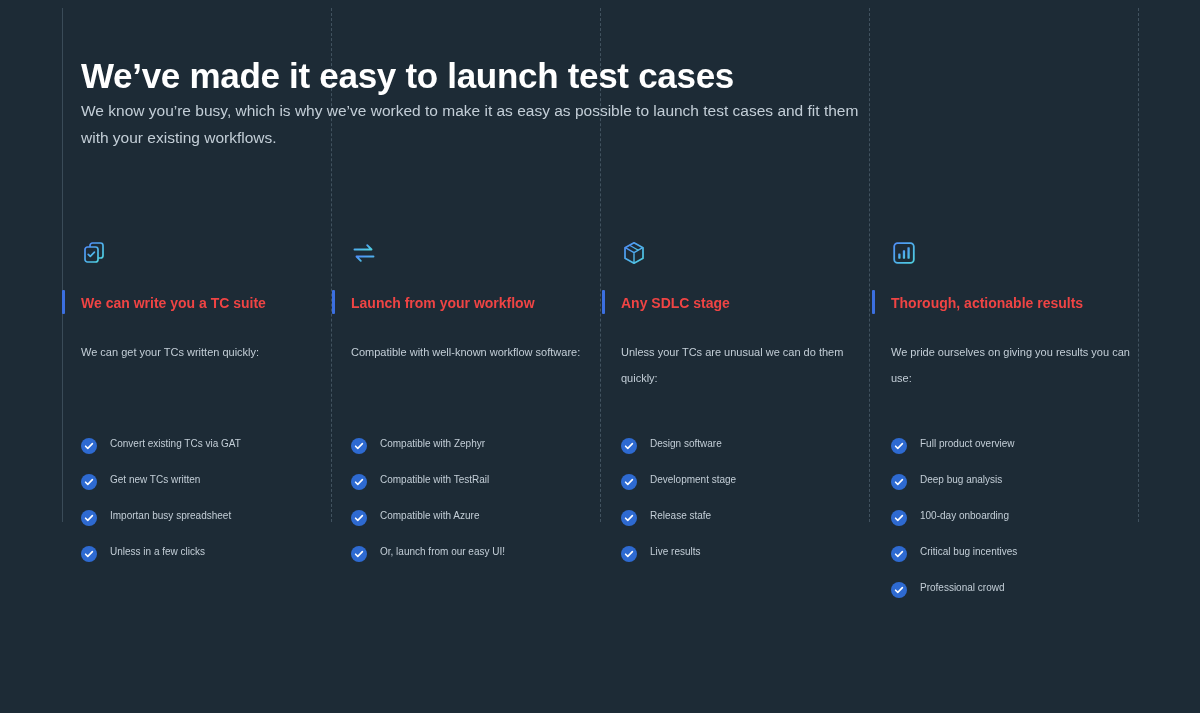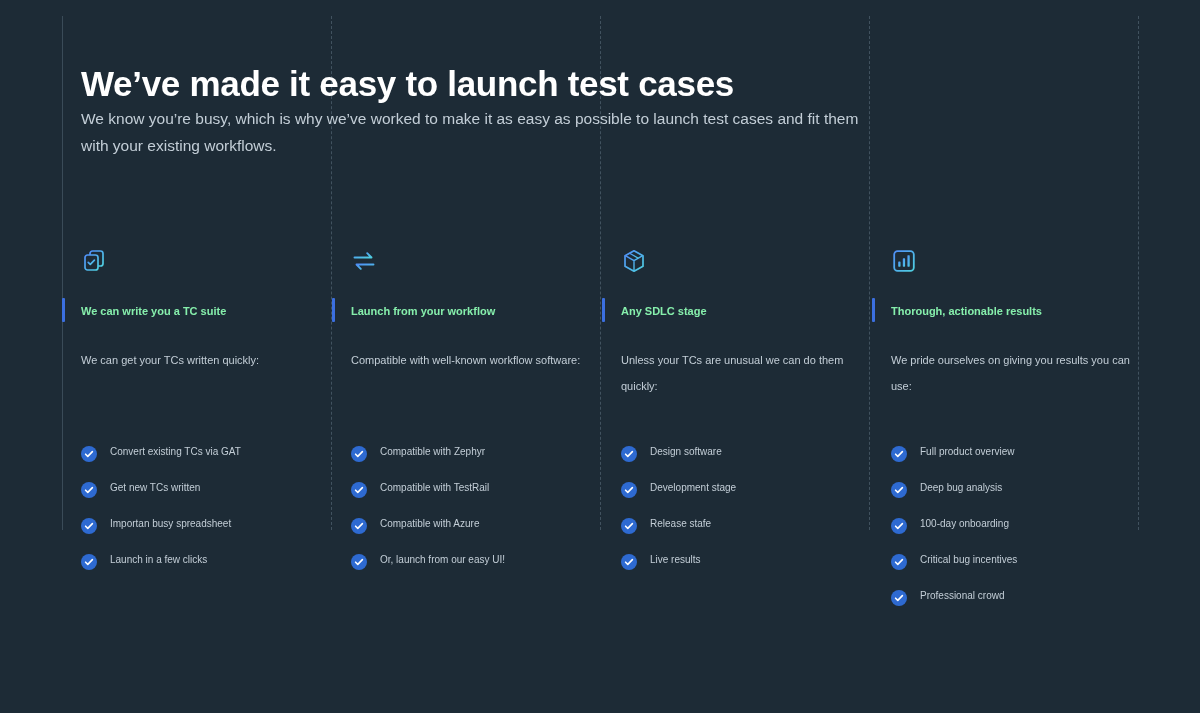--- a/index.html
+++ b/index.html
@@ -24,21 +24,21 @@
     bottom: 0;
     width: 0;
     border-left: 1px solid #3a4b58;
   }
   .v-rule.solid  { border-left-style: solid; }
   .v-rule.dashed { border-left: 1px dashed #41525f; }
 
   
   .page {
     position: absolute;
-    left: 0; top: 16px;
+    left: 0; top: 8px;
     width: 1200px;
     height: 514px;
   }
 
   .content {
     position: absolute;
     left: 81px;
     top: 0;
     width: 1060px;
   }
@@ -94,24 +94,24 @@
     position: absolute;
     left: -19px;
     top: -2px;
     width: 3px;
     height: 24px;
     background: #3b6fe0;
     border-radius: 1px;
   }
 
   .col-title {
-    font-size: 11px;
+    font-size: 14px;
     line-height: 22px;
     font-weight: bold;
-    color: #86efac;
+    color: #ef4444;
     white-space: nowrap;
   }
 
   .col-desc {
     font-size: 11px;
     line-height: 26px;
     color: #c3ced7;
     width: 240px;
     min-height: 68px;
   }
@@ -212,21 +212,21 @@
             </span>
             <span class="li-text">Importan busy spreadsheet</span>
           </li>
           <li>
             <span class="check-badge">
               <svg width="16" height="16" viewBox="0 0 16 16">
                   <circle cx="8" cy="8" r="8" fill="#2e6ad1"></circle>
                   <path d="M4.6 8.2l2.2 2.2 4.6-4.8" stroke="#ffffff" stroke-width="1.6" fill="none" stroke-linecap="round" stroke-linejoin="round"></path>
                 </svg>
             </span>
-            <span class="li-text">Launch in a few clicks</span>
+            <span class="li-text">Unless in a few clicks</span>
           </li>
         </ul>
       </div>
 
       <div class="col">
         <span class="col-icon">
           <svg width="26" height="26" viewBox="0 0 26 26" fill="none">
             <defs>
               <linearGradient id="g2" x1="0" y1="0" x2="1" y2="1">
                 <stop offset="0%" stop-color="#4f8ef7"></stop>

